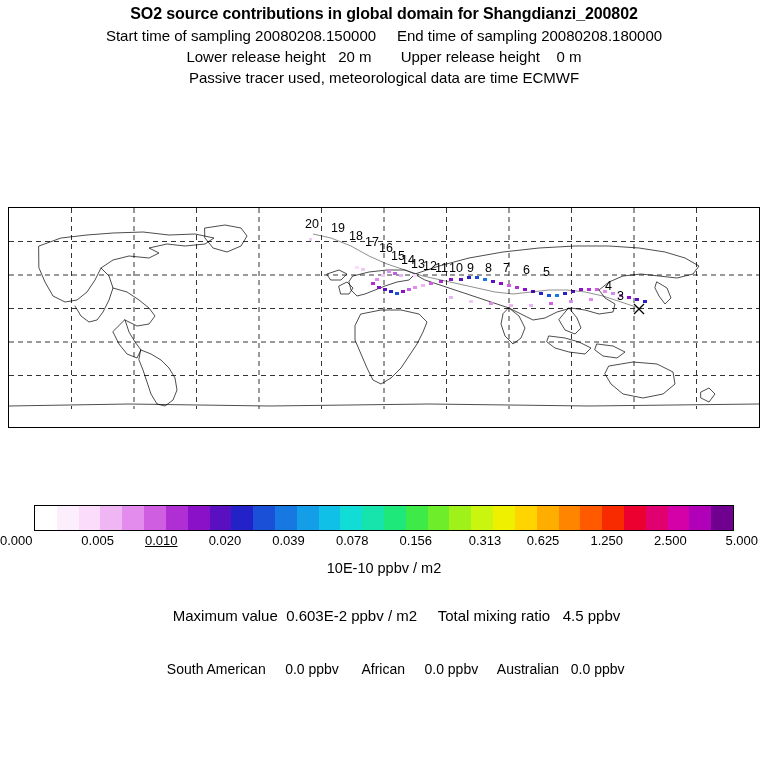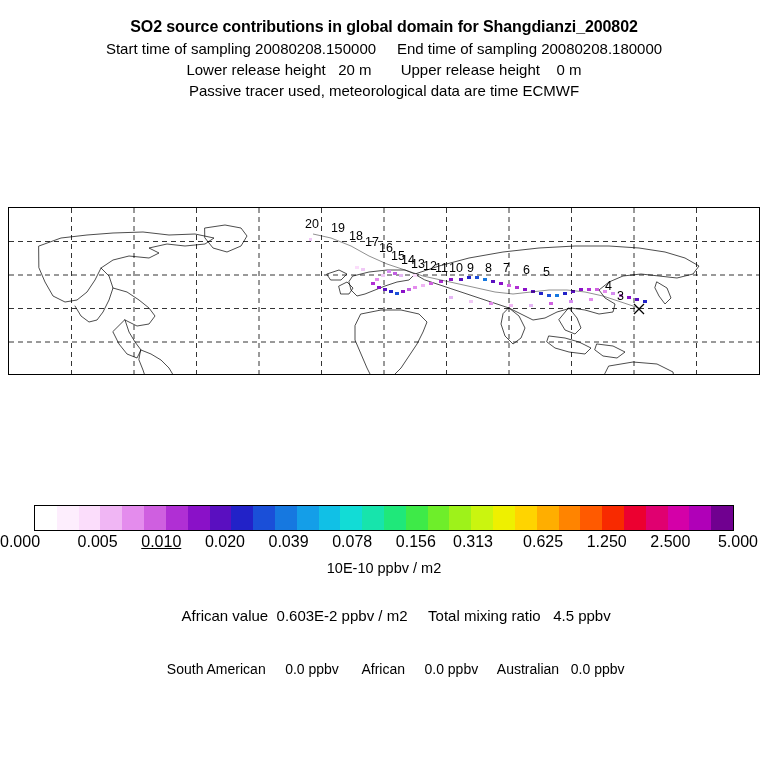--- a/index.html
+++ b/index.html
@@ -25,36 +25,36 @@
   .header {
     position: absolute;
     top: 0;
     left: 0;
     width: 768px;
     text-align: center;
   }
   .title {
     font-size: 16px;
     font-weight: bold;
-    margin-top: 18px;
+    margin-top: 5px;
     letter-spacing: -0.1px;
   }
   .subline {
     font-size: 15px;
     margin-top: 4px;
     white-space: pre;
   }
 
   
   .map-wrap {
     position: absolute;
     left: 8px;
     top: 207px;
     width: 752px;
-    height: 168px;
+    height: 221px;
     border: 1px solid #000;
     box-sizing: border-box;
     overflow: hidden;
     background: #ffffff;
   }
   .map-svg {
     display: block;
   }
 
   
@@ -76,21 +76,21 @@
     flex: 1 1 auto;
     height: 100%;
     display: block;
   }
   .cbar-labels {
     position: absolute;
     left: 0;
     top: 533px;
     width: 688px;
     height: 16px;
-    font-size: 16px;
+    font-size: 13px;
   }
   .cbar-labels span {
     position: absolute;
     top: 0;
     transform: translateX(-50%);
     white-space: nowrap;
   }
   .cbar-unit {
     position: absolute;
     top: 560px;
@@ -317,30 +317,30 @@
       </div>
   </div>
   <div class="cbar-labels" id="cbar-labels">
       <span style="transform: none; left: 0px;">0.000</span>
       <span style="left: 97.6364px;">0.005</span>
       <span style="left: 161.273px; text-decoration: underline;">0.010</span>
       <span style="left: 224.909px;">0.020</span>
       <span style="left: 288.545px;">0.039</span>
       <span style="left: 352.182px;">0.078</span>
       <span style="left: 415.818px;">0.156</span>
-      <span style="left: 473px;">0.313</span>
+      <span style="left: 485px;">0.313</span>
       <span style="left: 543.091px;">0.625</span>
       <span style="left: 606.727px;">1.250</span>
       <span style="left: 670.364px;">2.500</span>
       <span style="transform: translateX(-100%); left: 758px;">5.000</span>
     </div>
   <div class="cbar-unit">10E-10 ppbv / m2</div>
 
   <div class="footer">
     <div class="foot-line1">
-      <span>African value</span><span>  </span><span>0.603E-2 ppbv / m2</span><span>     </span><span>Total mixing ratio</span><span>   </span><span>4.5 ppbv</span>
+      <span>Maximum value</span><span>  </span><span>0.603E-2 ppbv / m2</span><span>     </span><span>Total mixing ratio</span><span>   </span><span>4.5 ppbv</span>
     </div>
     <div class="foot-row">
       <span>South American</span><span>     </span><span>0.0 ppbv</span><span>      </span><span>African</span><span>     </span><span>0.0 ppbv</span><span>     </span><span>Australian</span><span>   </span><span>0.0 ppbv</span>
     </div>
   </div>
 
 </div>
 
 </body></html>

